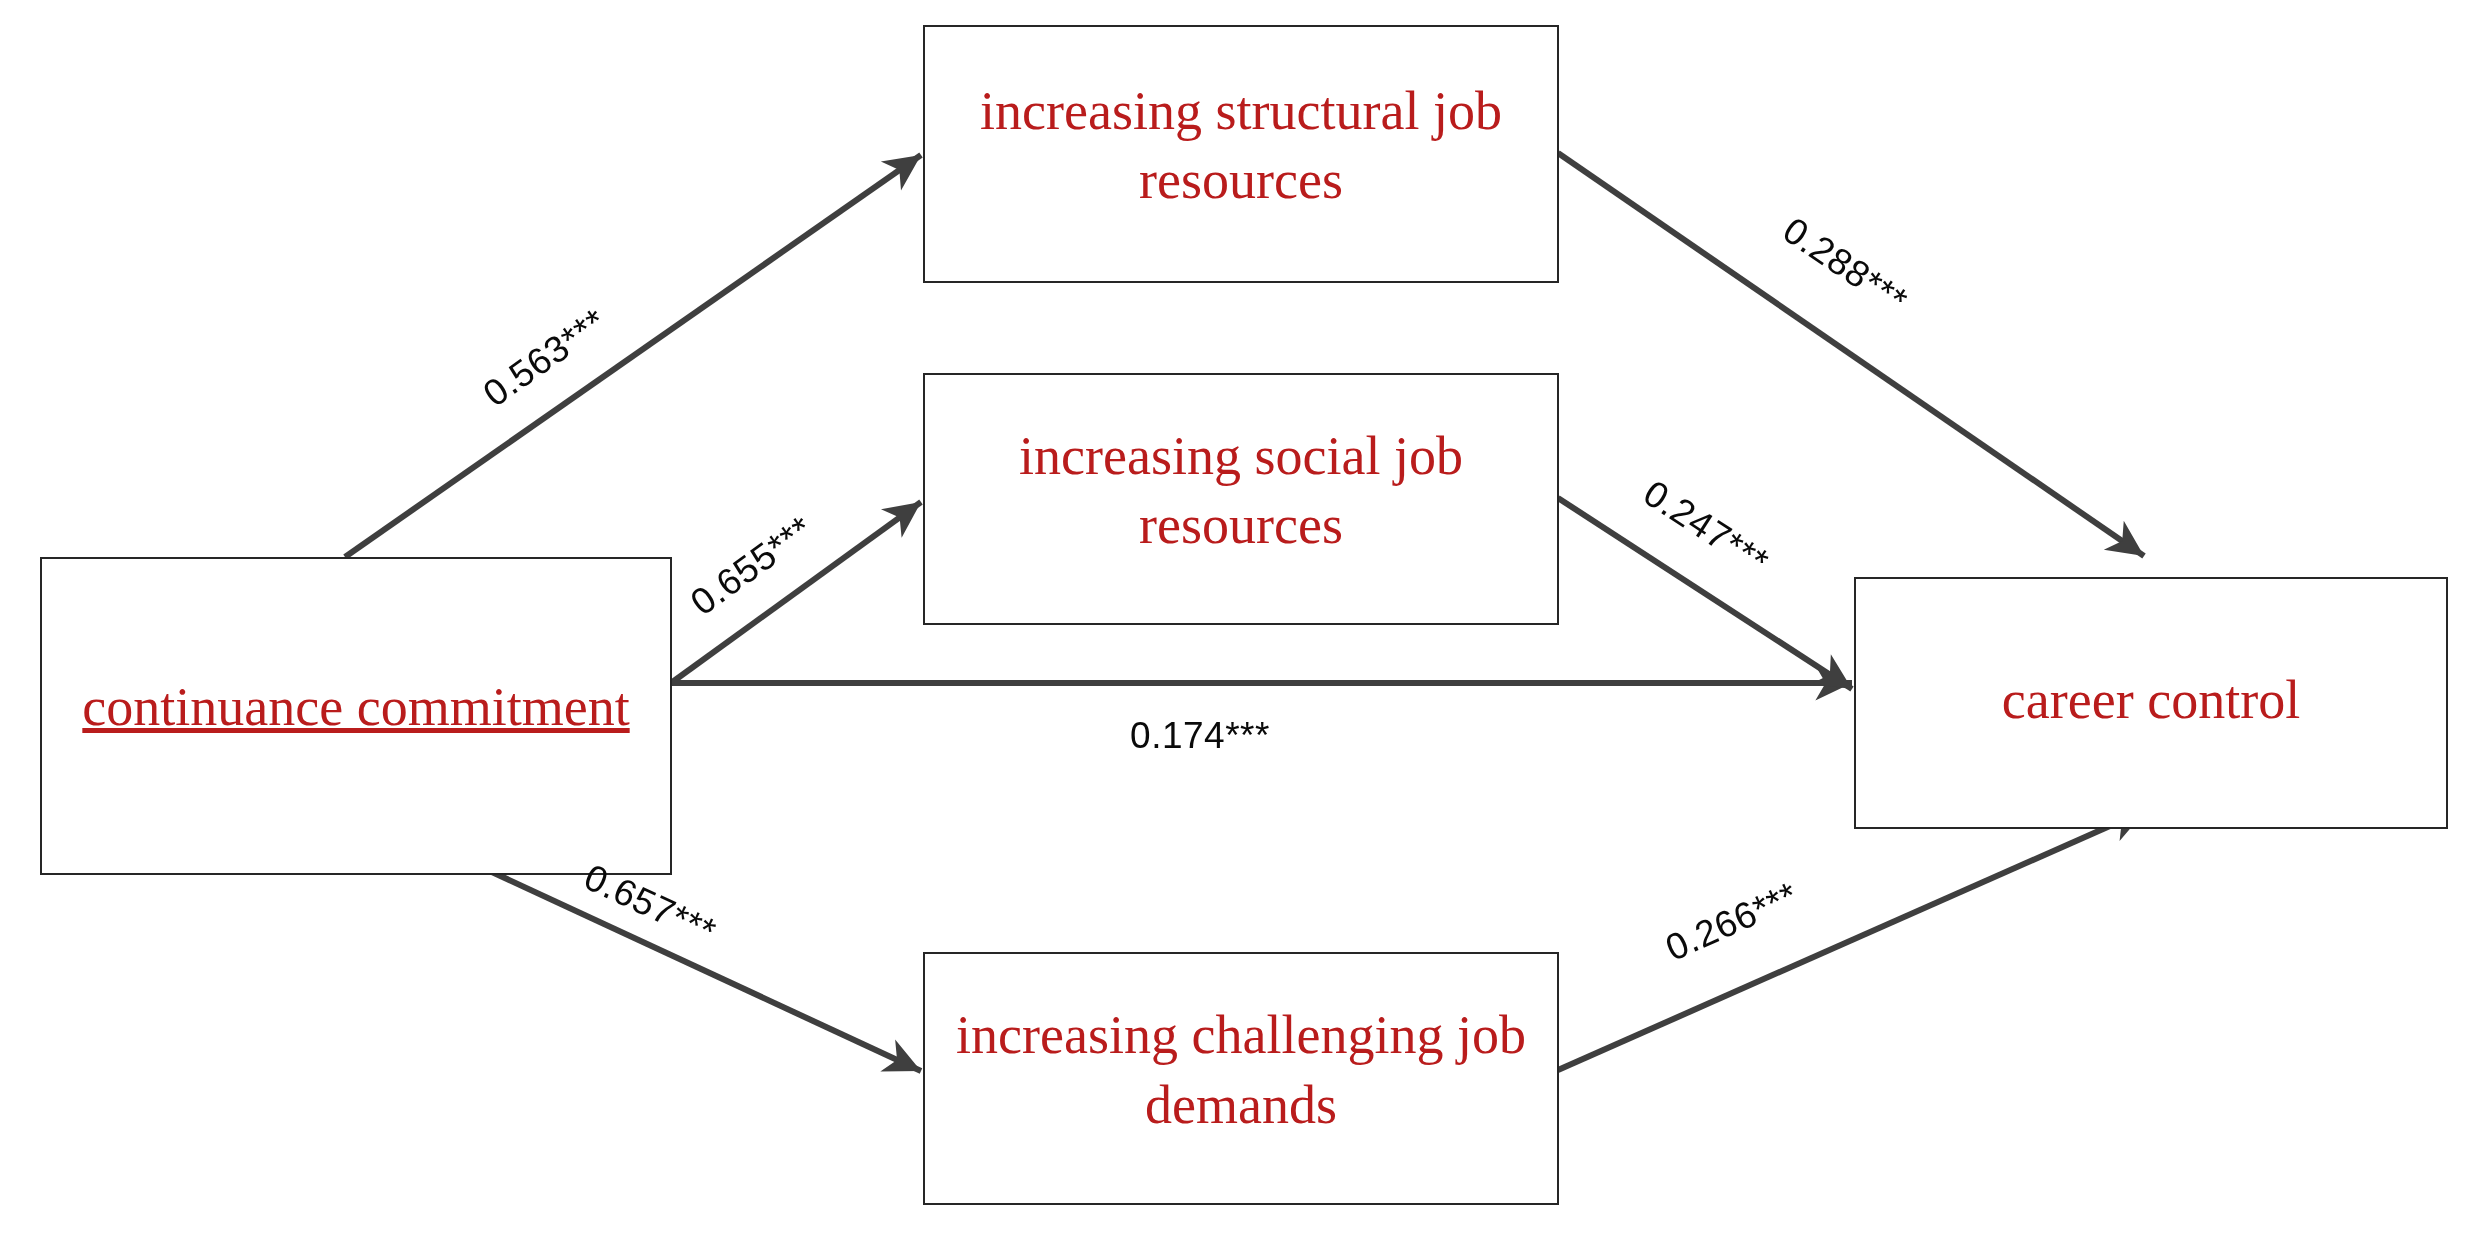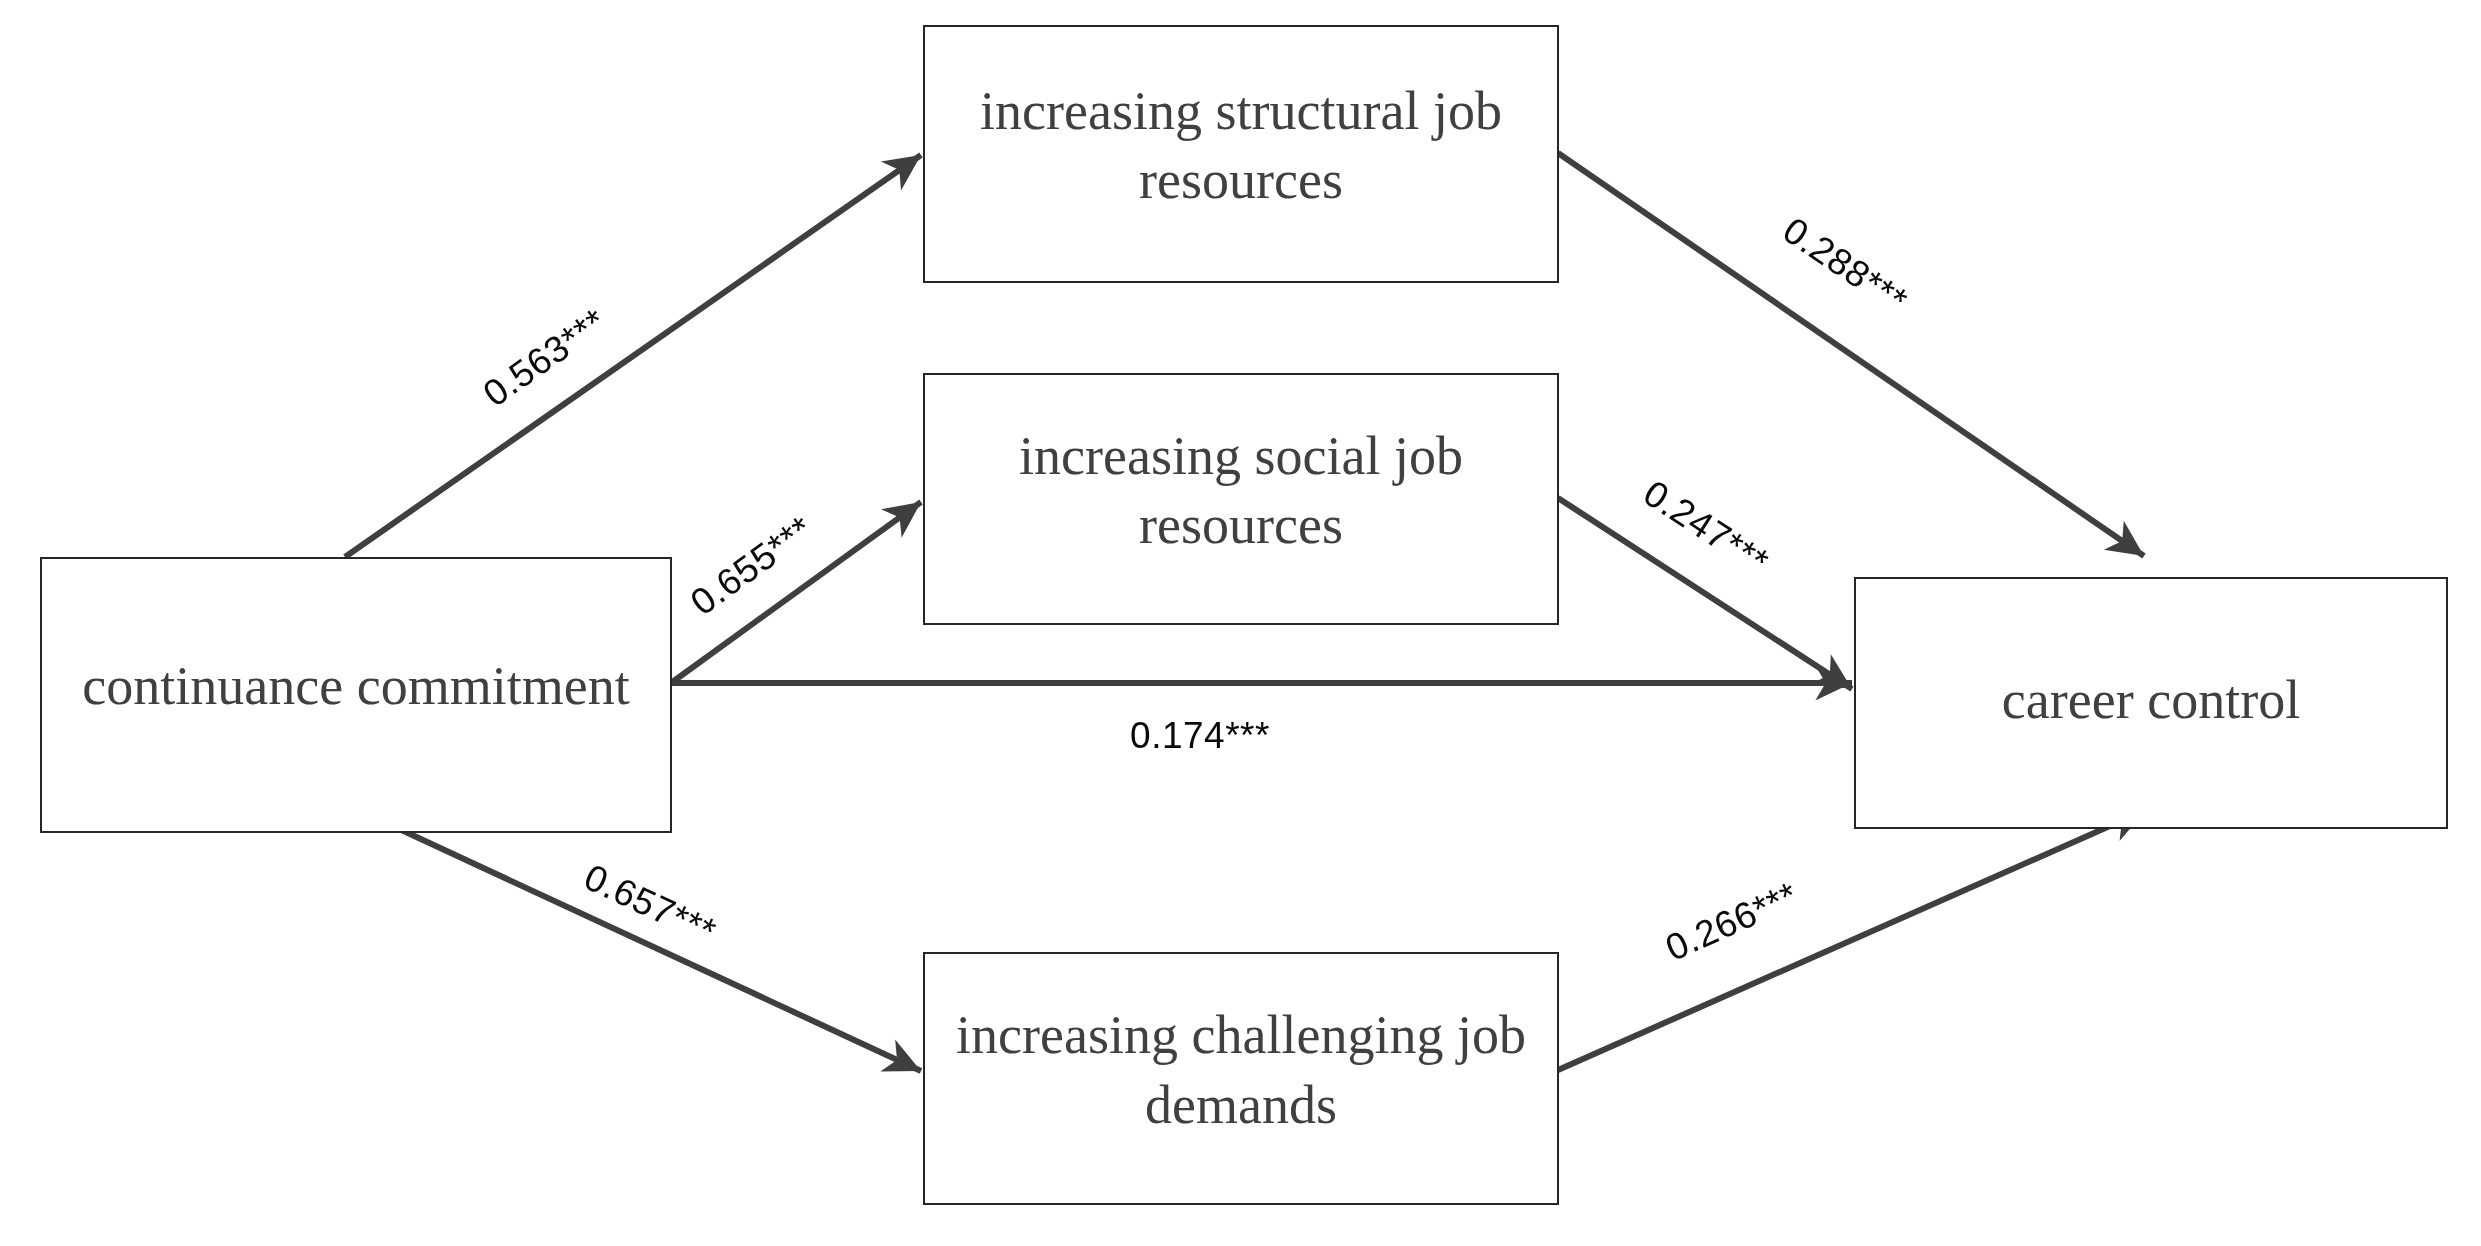--- a/index.html
+++ b/index.html
@@ -18,26 +18,26 @@
   }
   .node {
     position: absolute;
     box-sizing: border-box;
     border: 2px solid #262626;
     background: #ffffff;
     display: flex;
     align-items: center;
     justify-content: center;
     text-align: center;
-    color: #404040;
+    color: #b91c1c;
     font-size: 54px;
     line-height: 1.28;
     padding: 0 24px 16px 24px;
   }
-  .node-predictor   { left: 40px;   top: 557px; width: 632px; height: 276px; }
+  .node-predictor   { left: 40px;   top: 557px; width: 632px; height: 318px; text-decoration: underline; }
   .node-med-top     { left: 923px;  top: 25px;  width: 636px; height: 258px; }
   .node-med-mid     { left: 923px;  top: 373px; width: 636px; height: 252px; }
   .node-med-bottom  { left: 923px;  top: 952px; width: 636px; height: 253px; }
   .node-outcome     { left: 1854px; top: 557px; width: 594px; height: 252px; padding-bottom: 4px; margin-top: 20px; }
   .coef {
     position: absolute;
     font-family: "Liberation Sans", "DejaVu Sans", sans-serif;
     font-size: 37px;
     letter-spacing: 0.5px;
     color: #0a0a0a;

